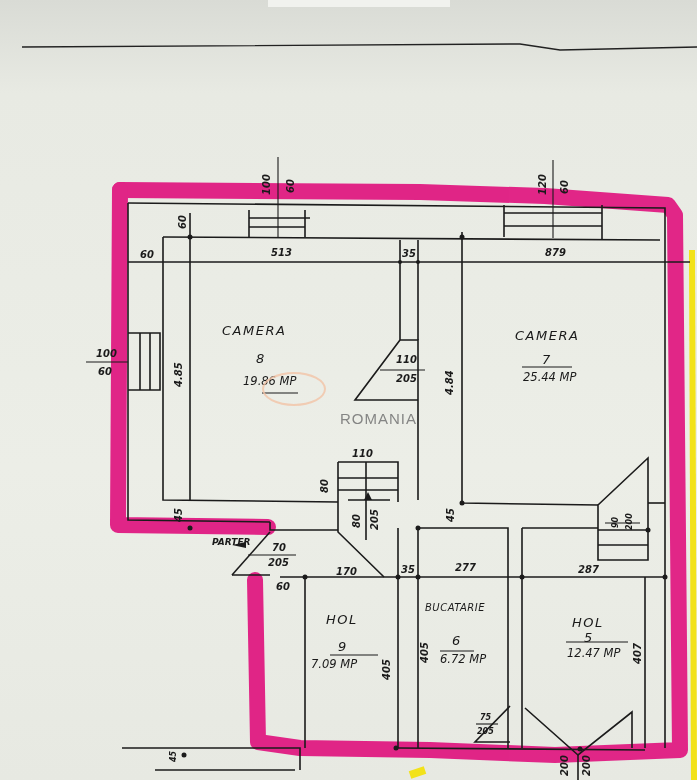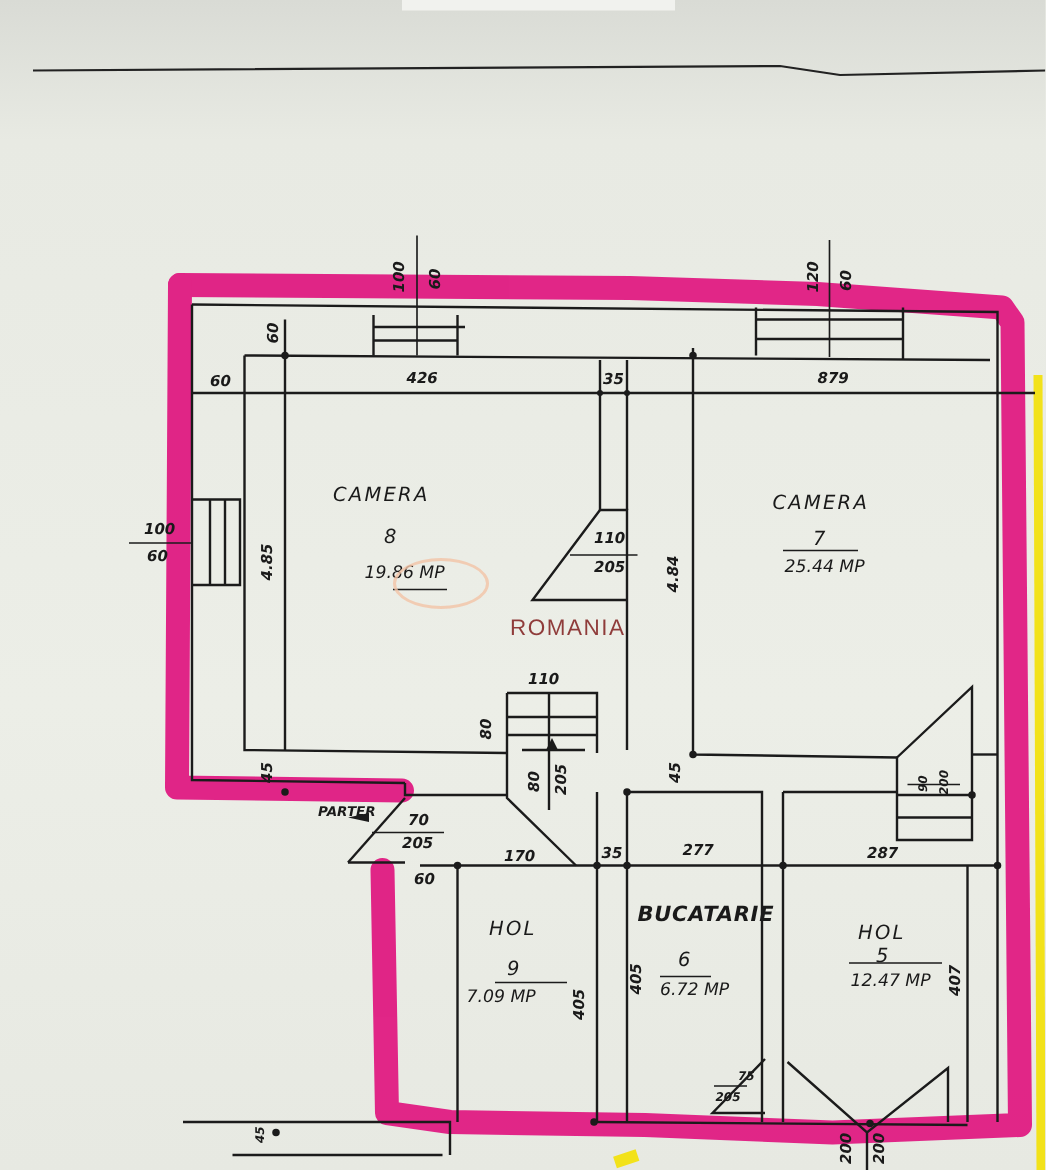--- a/index.html
+++ b/index.html
@@ -1,20 +1,20 @@
 <!DOCTYPE html>
 <html><head>
 <meta charset="utf-8">
 <style>
   html,body{margin:0;padding:0;}
   body{width:697px;height:780px;overflow:hidden;background:#e9ebe4;font-family:"DejaVu Sans",sans-serif;position:relative;}
   .paper{position:absolute;left:0;top:0;width:697px;height:780px;background:linear-gradient(180deg,#d9dbd5 0%,#e8eae3 12%,#eceee7 60%,#e7e9e2 100%);}
   .top-tab{position:absolute;left:268px;top:0;width:182px;height:7px;background:#f1f2ee;}
   svg{position:absolute;left:0;top:0;}
-  .wm{position:absolute;left:340px;top:410px;font-size:15px;color:#7f1d1d;letter-spacing:1px;font-family:"Liberation Sans",sans-serif;opacity:.85;}
+  .wm{position:absolute;left:340px;top:410px;font-size:15px;color:#737373;letter-spacing:1px;font-family:"Liberation Sans",sans-serif;opacity:.85;}
 </style>
 </head>
 <body>
 
 <div class="paper"></div>
 <div class="top-tab"></div>
 <div class="wm">ROMANIA</div>
 
 <svg width="697" height="780" viewBox="0 0 697 780">
 
@@ -132,35 +132,35 @@
   <span class="t area" style="left:243px;top:376px;">19.86 MP</span>
 
   <span class="t room" style="left:515px;top:329px;">CAMERA</span>
   <span class="t num" style="left:542px;top:353px;">7</span>
   <span class="t area" style="left:523px;top:372px;">25.44 MP</span>
 
   <span class="t room" style="left:326px;top:613px;">HOL</span>
   <span class="t num" style="left:338px;top:640px;">9</span>
   <span class="t area" style="left:311px;top:659px;">7.09 MP</span>
 
-  <span class="t room" style="left:425px;top:603px;font-size:14px;letter-spacing:.5px;font-weight:bold;">BUCATARIE</span>
+  <span class="t room" style="left:425px;top:603px;font-size:10px;letter-spacing:.5px;">BUCATARIE</span>
   <span class="t num" style="left:452px;top:634px;">6</span>
   <span class="t area" style="left:440px;top:654px;">6.72 MP</span>
 
   <span class="t room" style="left:572px;top:616px;">HOL</span>
   <span class="t num" style="left:584px;top:631px;">5</span>
   <span class="t area" style="left:567px;top:648px;">12.47 MP</span>
 
   <span class="t dim rv" style="left:262px;top:195px;">100</span>
   <span class="t dim rv" style="left:286px;top:193px;">60</span>
   <span class="t dim rv" style="left:538px;top:195px;">120</span>
   <span class="t dim rv" style="left:560px;top:194px;">60</span>
   <span class="t dim rv" style="left:178px;top:229px;">60</span>
   <span class="t dim" style="left:140px;top:250px;">60</span>
-  <span class="t dim" style="left:271px;top:248px;">426</span>
+  <span class="t dim" style="left:271px;top:248px;">513</span>
   <span class="t dim" style="left:402px;top:249px;">35</span>
   <span class="t dim" style="left:545px;top:248px;">879</span>
   <span class="t dim" style="left:96px;top:349px;">100</span>
   <span class="t dim" style="left:98px;top:367px;">60</span>
   <span class="t dim rv" style="left:174px;top:387px;">4.85</span>
   <span class="t dim rv" style="left:445px;top:395px;">4.84</span>
   <span class="t dim" style="left:396px;top:355px;">110</span>
   <span class="t dim" style="left:396px;top:374px;">205</span>
   <span class="t dim" style="left:352px;top:449px;">110</span>
   <span class="t dim rv" style="left:320px;top:493px;">80</span>
@@ -174,20 +174,20 @@
   <span class="t dim" style="left:336px;top:567px;">170</span>
   <span class="t dim" style="left:401px;top:565px;">35</span>
   <span class="t dim" style="left:455px;top:563px;">277</span>
   <span class="t dim" style="left:578px;top:565px;text-align:center;">287</span>
   <span class="t dim rv" style="left:612px;top:528px;font-size:8px;">90</span>
   <span class="t dim rv" style="left:626px;top:530px;font-size:8px;">200</span>
   <span class="t dim" style="left:276px;top:582px;">60</span>
   <span class="t dim rv" style="left:382px;top:680px;">405</span>
   <span class="t dim rv" style="left:420px;top:663px;">405</span>
   <span class="t dim rv" style="left:633px;top:664px;">407</span>
-  <span class="t dim" style="left:480px;top:714px;font-size:8px;margin-left:12px;">75</span>
+  <span class="t dim" style="left:480px;top:714px;font-size:8px;">75</span>
   <span class="t dim" style="left:477px;top:728px;font-size:8px;">205</span>
   <span class="t dim rv" style="left:560px;top:776px;">200</span>
   <span class="t dim rv" style="left:582px;top:776px;">200</span>
   <span class="t dim rv" style="left:170px;top:762px;font-size:8px;">45</span>
 
   <div style="position:absolute;left:262px;top:372px;width:60px;height:30px;border:2px solid #f2c3a6;border-radius:50%;opacity:.8;"></div>
 </div>
 
 </body></html>

